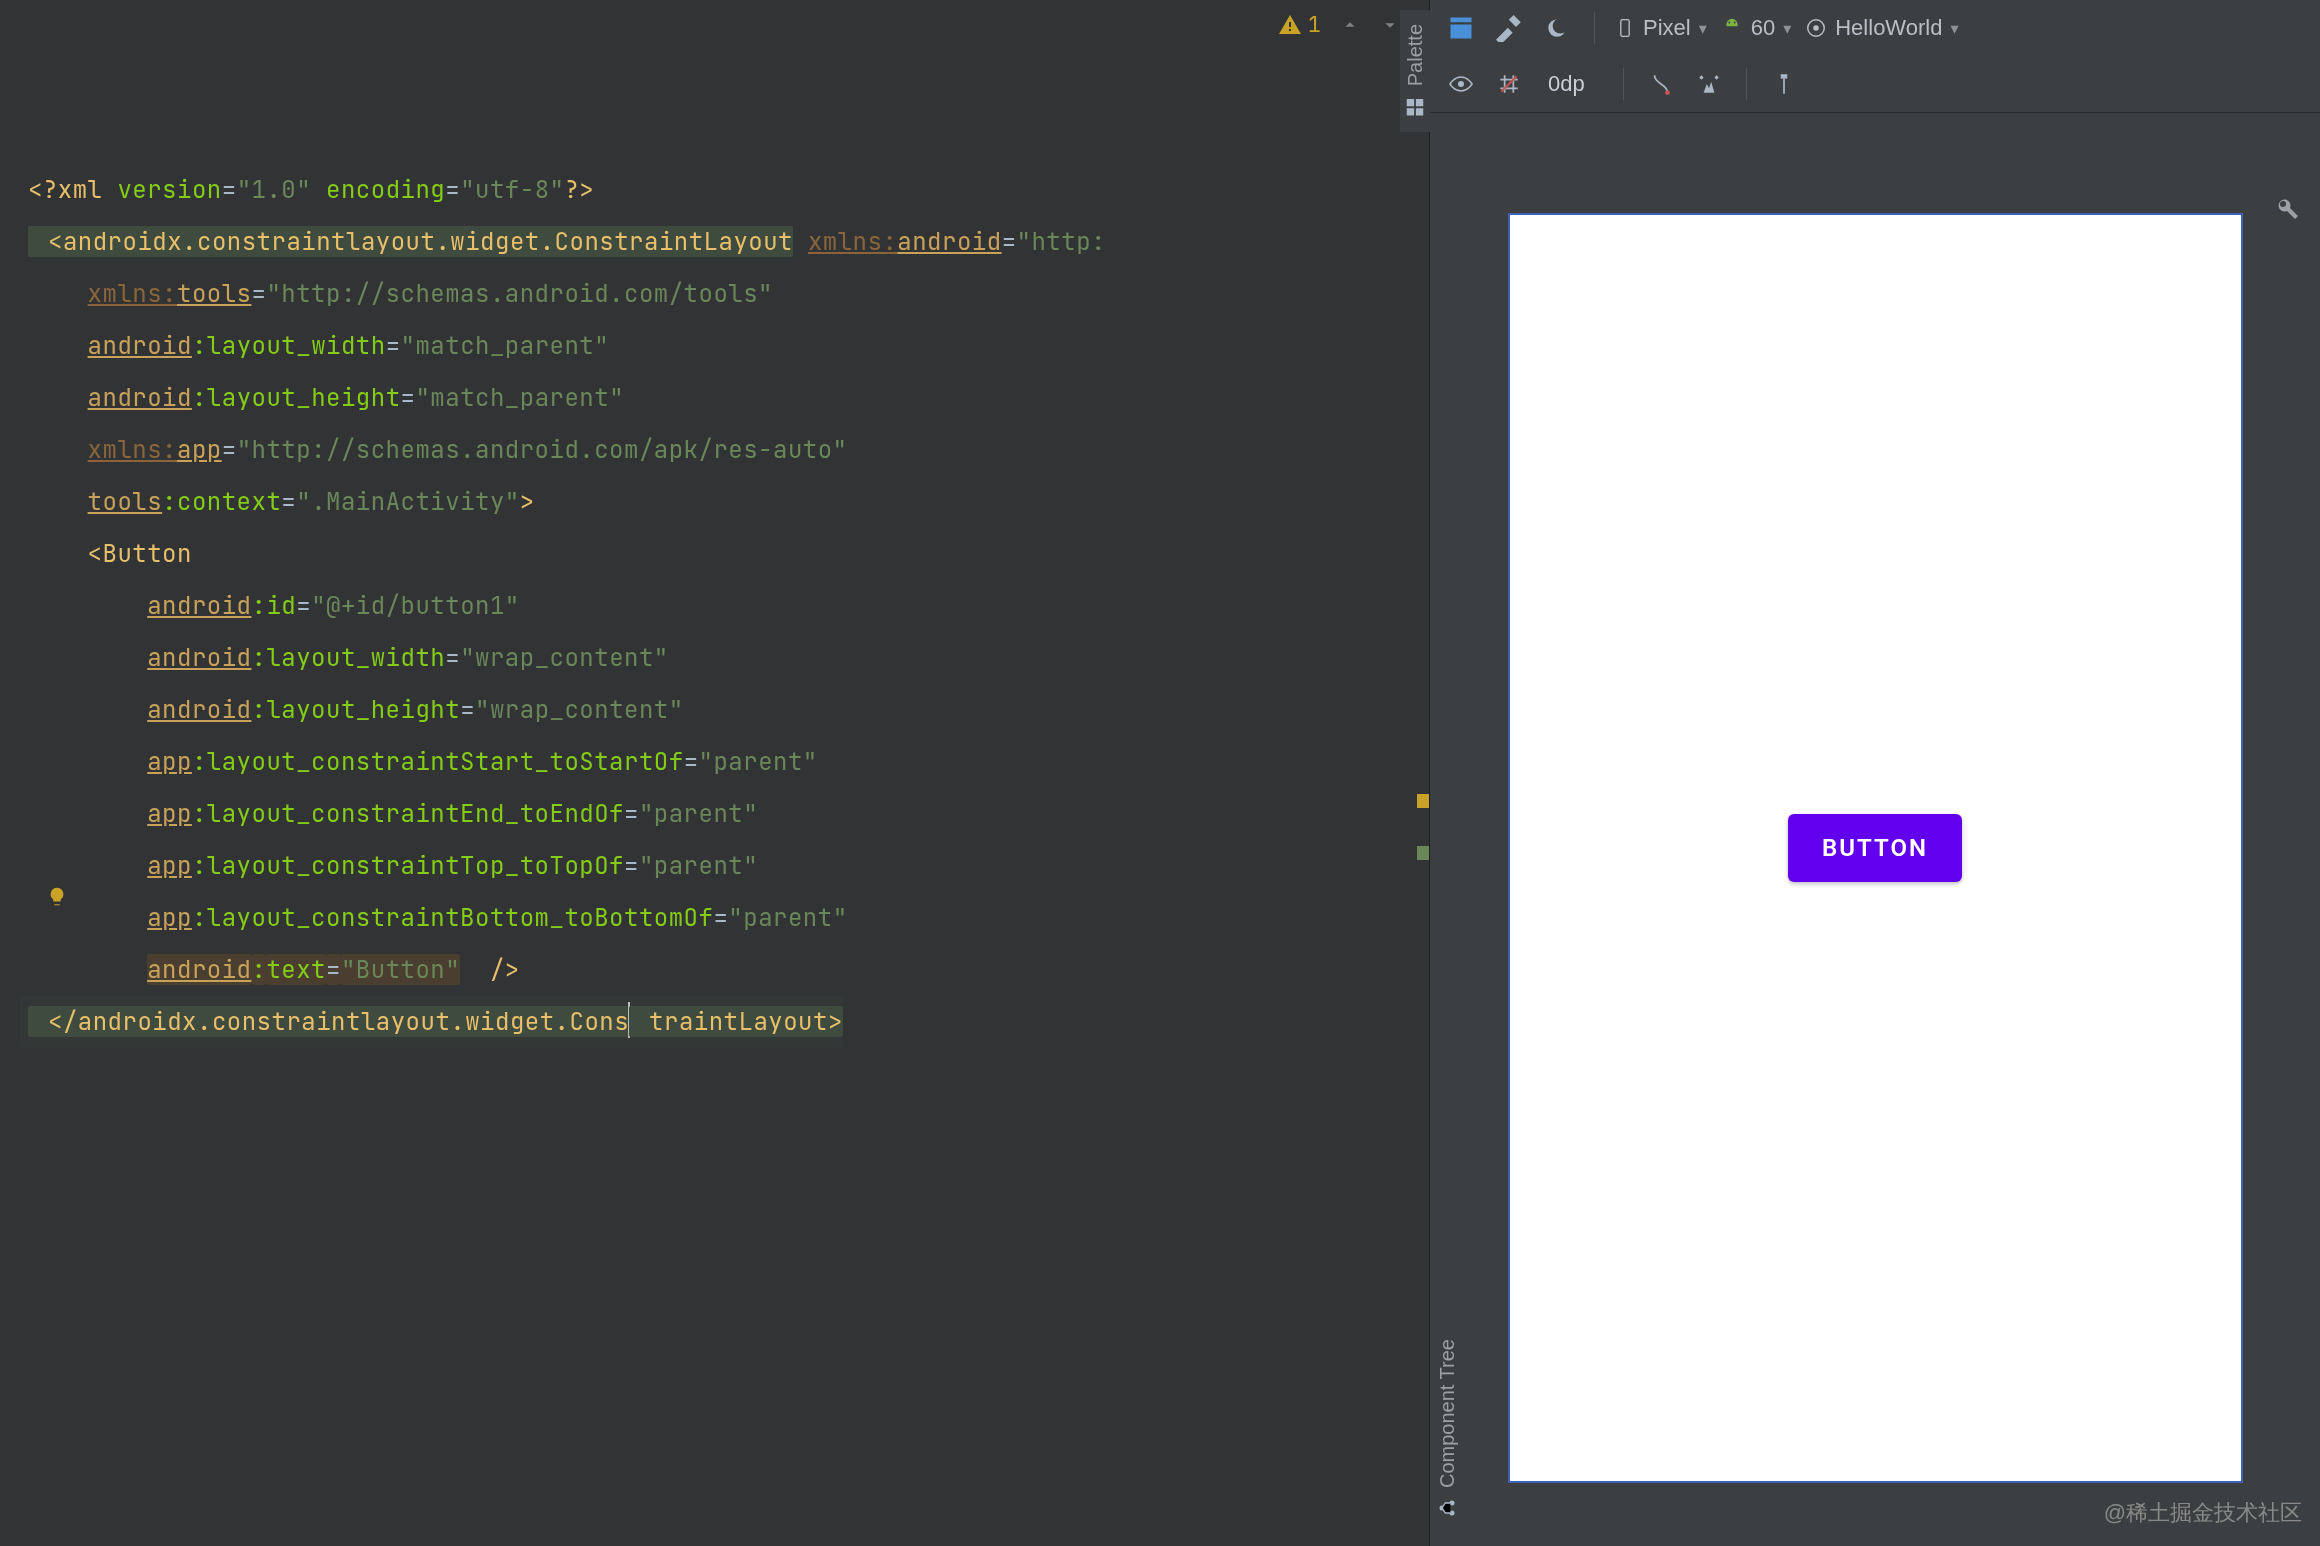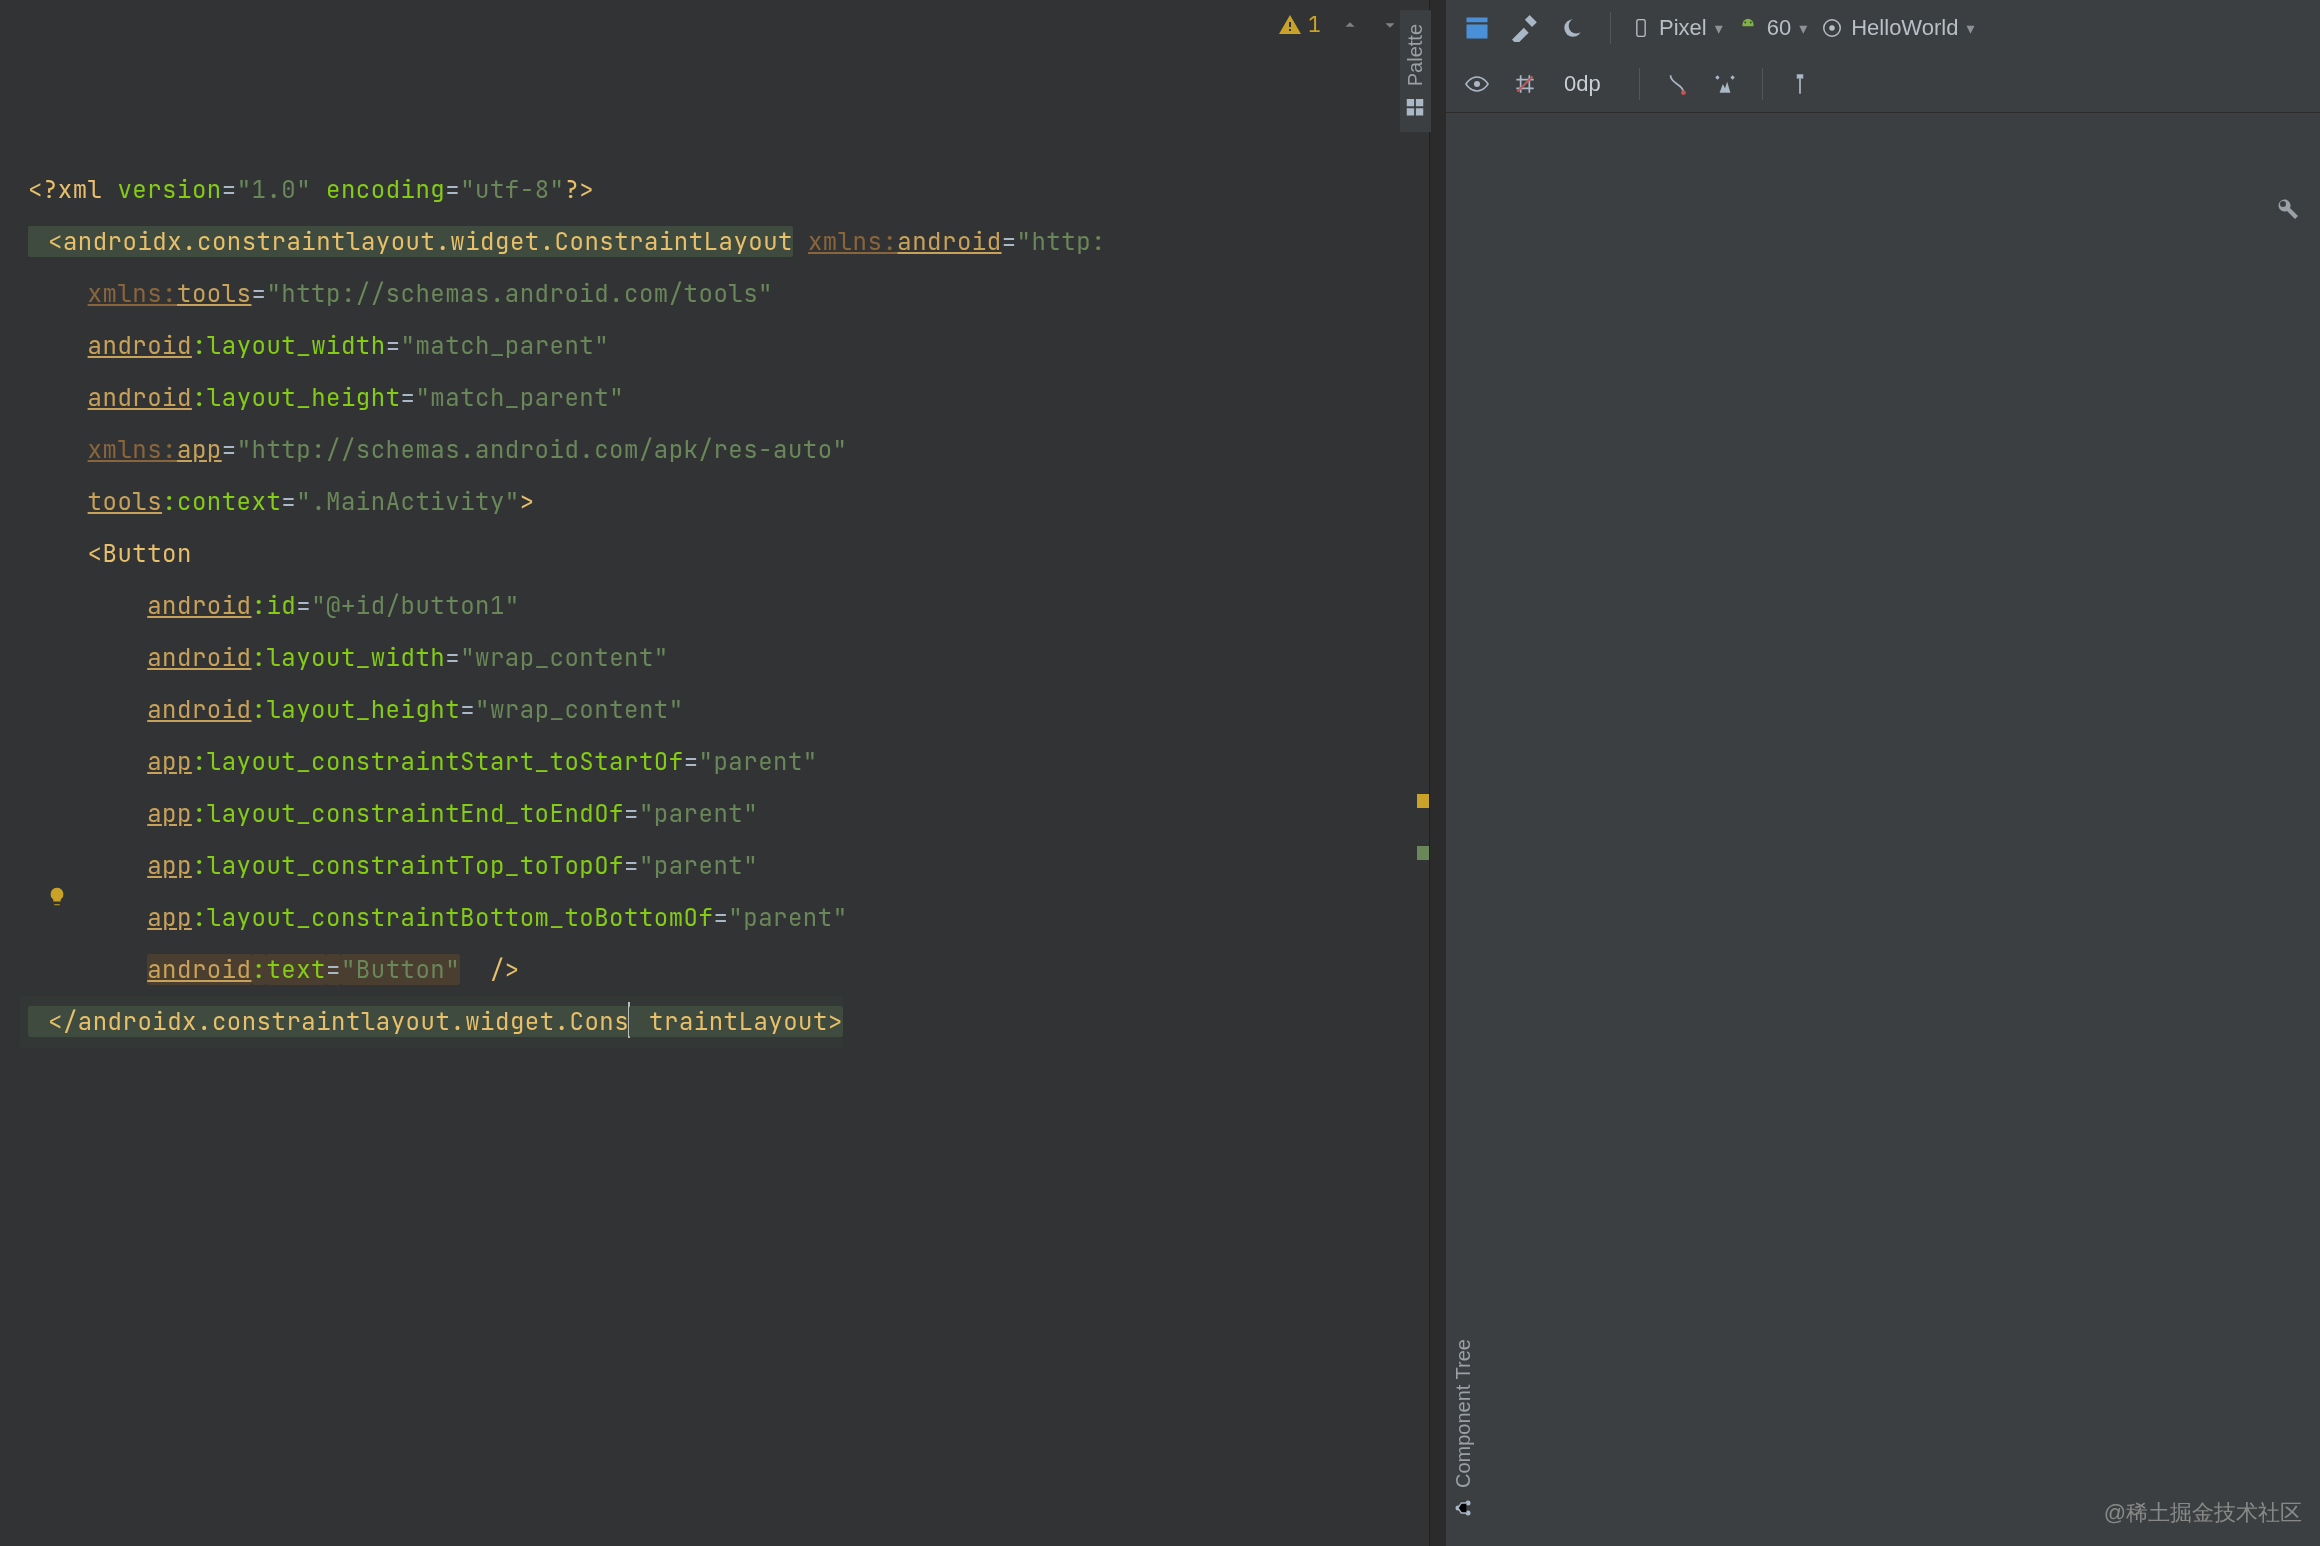--- a/index.html
+++ b/index.html
@@ -129,21 +129,20 @@
   }
   .side-tab.palette { top: 10px; }
 
   
   .preview-pane {
     flex: 1;
     display: flex;
     flex-direction: column;
     background: #3c3f41;
     position: relative;
-    margin-left: 16px;
   }
   .preview-toolbar {
     display: flex;
     flex-direction: column;
     background: #3c3f41;
     border-bottom: 1px solid #2b2b2b;
   }
   .tb-row {
     display: flex;
     align-items: center;
@@ -369,20 +368,23 @@
         </span>
       </div>
     </div>
 
     <div class="preview-canvas">
       <span class="wrench">
         <svg width="24" height="24" viewBox="0 0 24 24">
             <path fill="currentColor" d="M22 19l-8-8a6 6 0 1 0-3 3l8 8 3-3zM7 10a3 3 0 1 1 0-6 3 3 0 0 1 0 6z"></path>
           </svg>
       </span>
+      <div class="phone-frame">
+        <button class="phone-button">BUTTON</button>
+      </div>
       <div class="side-tab2">
         <svg width="20" height="20" viewBox="0 0 24 24">
             <circle cx="6" cy="6" r="3" fill="#a9b7c6"></circle>
             <circle cx="6" cy="18" r="3" fill="#a9b7c6"></circle>
             <circle cx="18" cy="12" r="3" fill="#a9b7c6"></circle>
             <path stroke="#a9b7c6" stroke-width="1.6" d="M8 6h6l4 6-4 6H8"></path>
           </svg>
         <span>Component Tree</span>
       </div>
       <div class="watermark">@稀土掘金技术社区</div>

